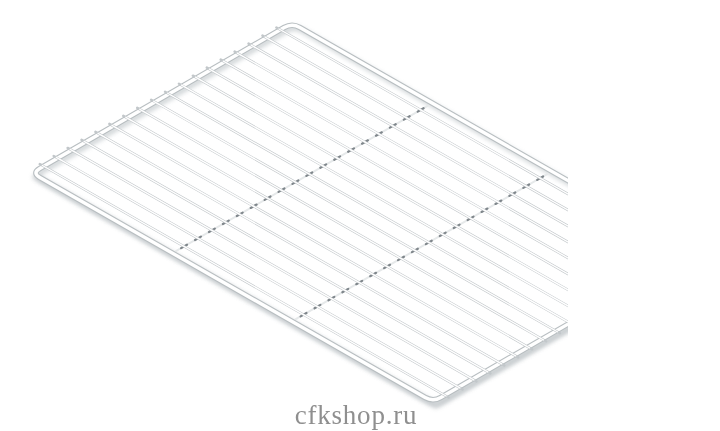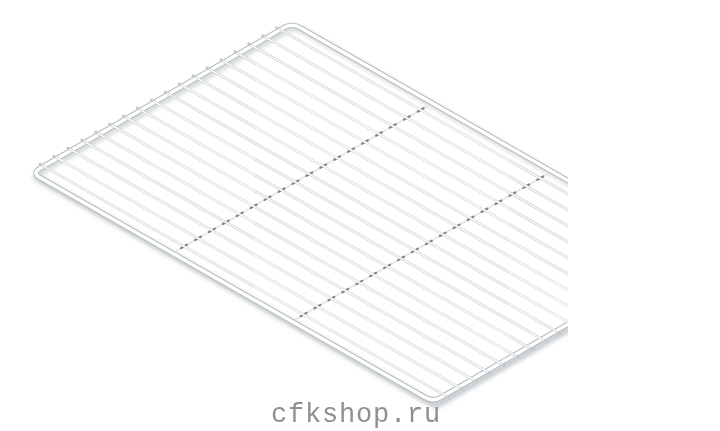--- a/index.html
+++ b/index.html
@@ -6,21 +6,21 @@
     margin: 0;
     padding: 0;
     background: #ffffff;
   }
   #stage {
     position: relative;
     width: 568px;
     height: 431px;
     background: #ffffff;
     overflow: hidden;
-    font-family: Liberation Mono, monospace;
+    font-family: Liberation Serif, serif;
   }
   #grid-svg {
     position: absolute;
     left: 0;
     top: 0;
   }
   .watermark {
     position: absolute;
     top: 402px;
     left: 356px;

